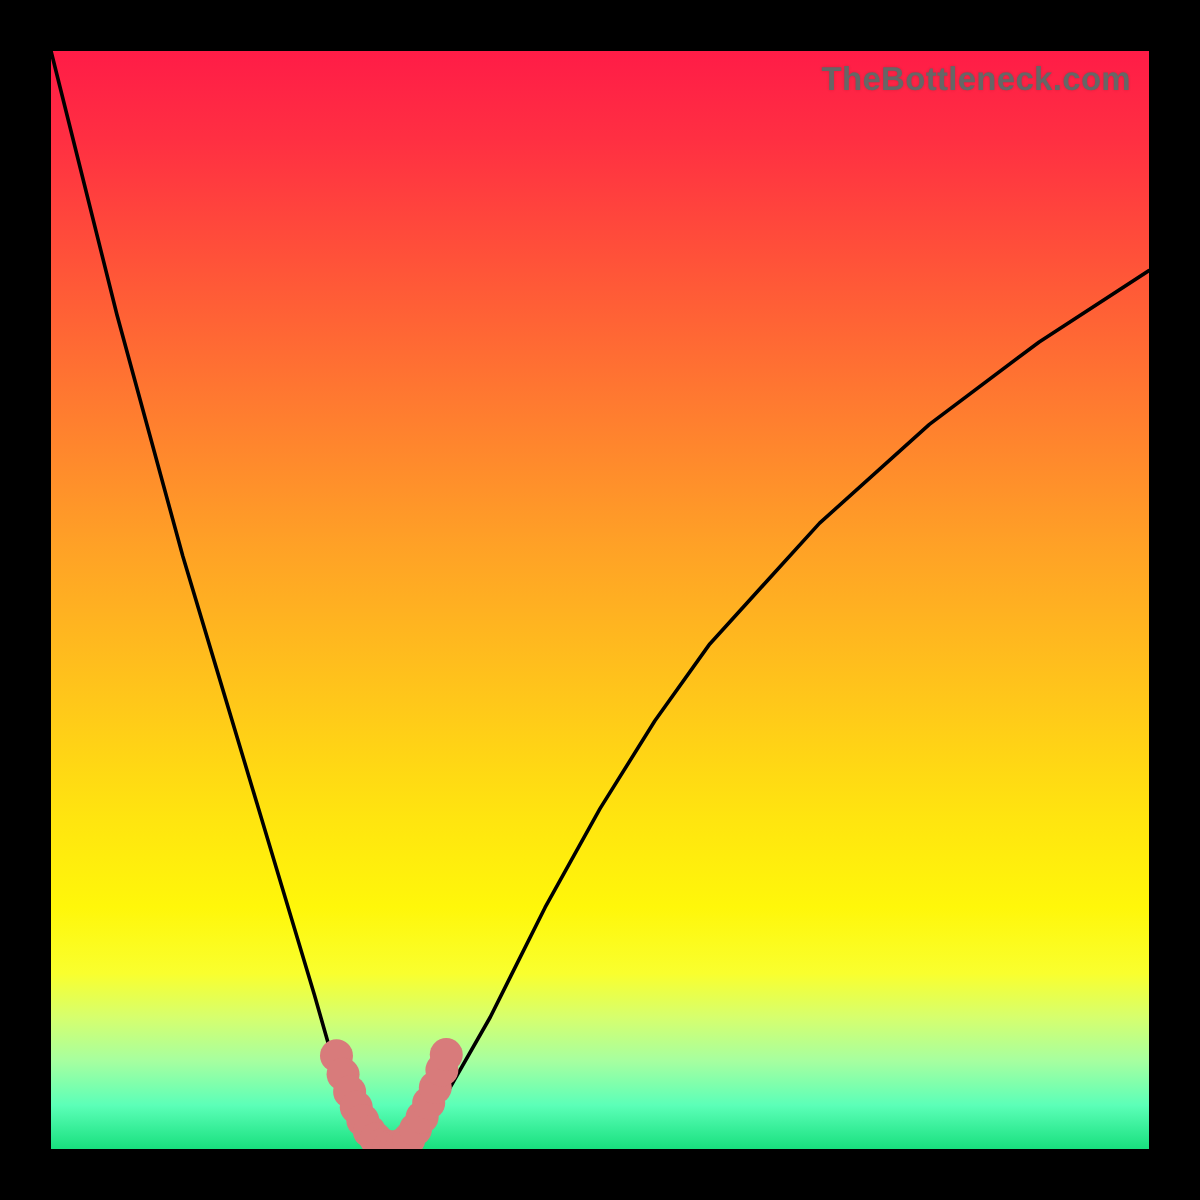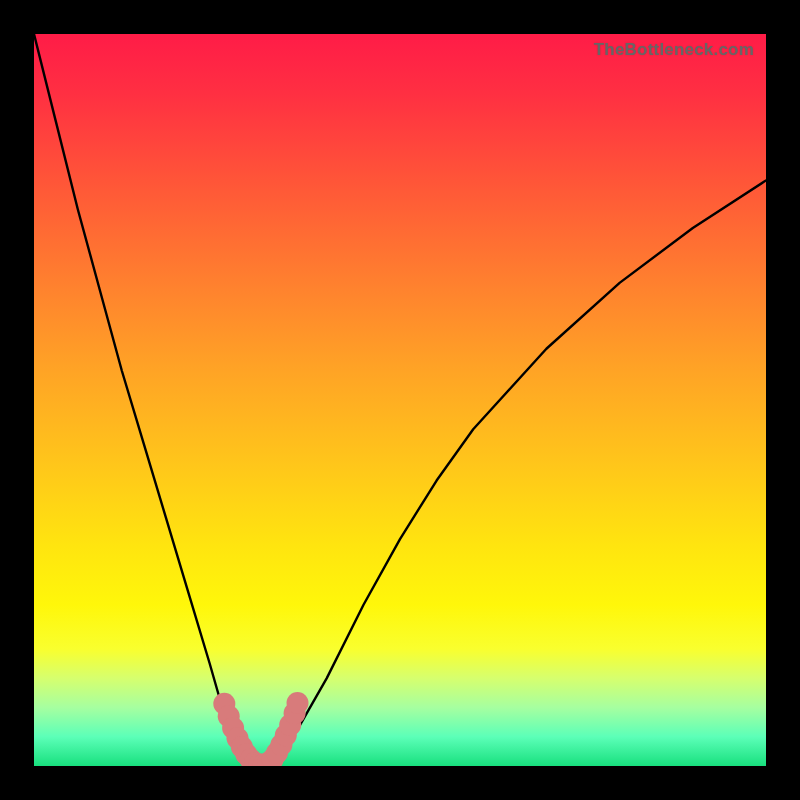--- a/index.html
+++ b/index.html
@@ -39,21 +39,21 @@
       #d6ff6e 88%,
       #a6ffa0 92%,
       #5cffb8 96%,
       #18e07e 100%
     );
   }
   .watermark {
     position: absolute;
     top: 6px;
     right: 12px;
-    font-size: 17px;
+    font-size: 22px;
     font-weight: 600;
     color: #666;
     letter-spacing: 0.2px;
     text-shadow: 0 0 2px rgba(0,0,0,0.15);
     user-select: none;
   }
   svg {
     position: absolute;
     left: 0;
     top: 0;

